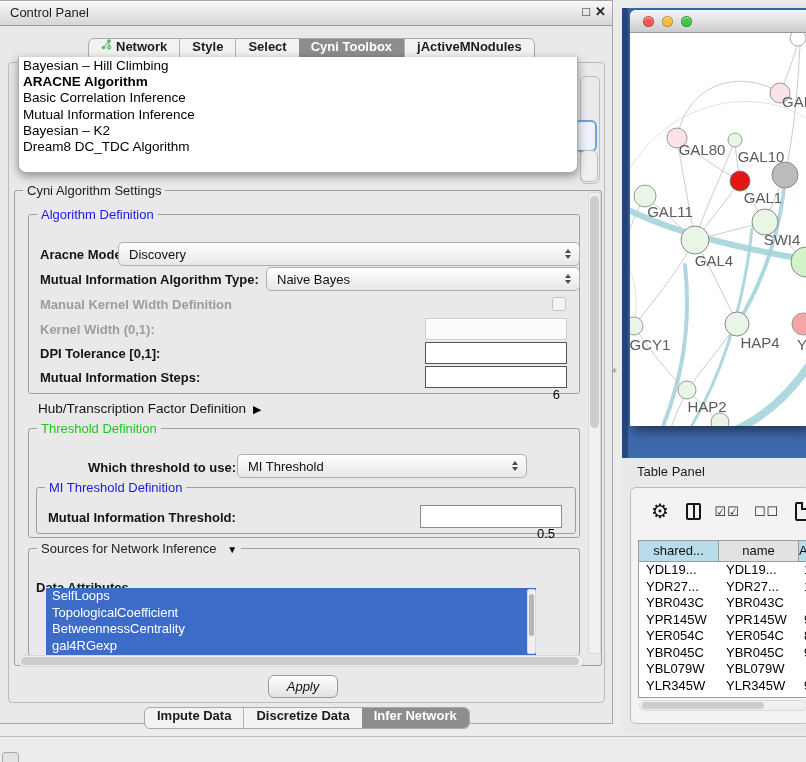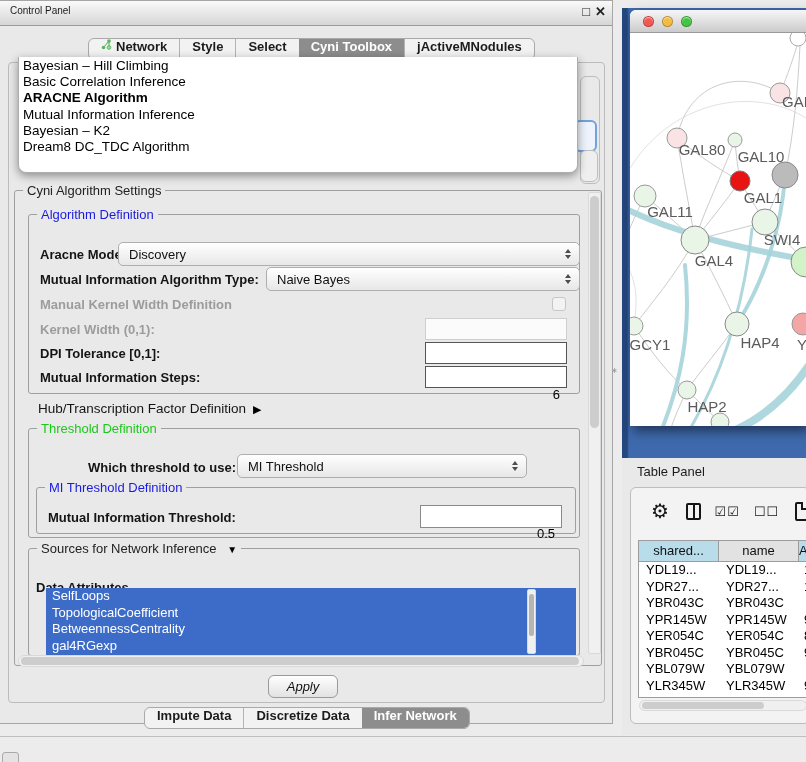--- a/index.html
+++ b/index.html
@@ -5,21 +5,21 @@
   * { margin:0; padding:0; box-sizing:border-box; }
   body { background:#ececec; }
   .screen{ position:relative; width:806px; height:762px; overflow:hidden;
     background:#ececec; font-family:"Liberation Sans", sans-serif; color:#111; }
 
   
   .ctrl-window{ position:absolute; left:0; top:8; width:613px; height:724px;
     background:#e9e9e9; border:1px solid #a6a6a6; border-left:none; }
   .ctrl-titlebar{ height:25px; background:linear-gradient(#fafafa,#d6d6d6);
     border-bottom:1px solid #9b9b9b; position:relative; }
-  .ctrl-title{ position:absolute; left:10px; top:4px; font-size:10px; color:#1c1c1c; }
+  .ctrl-title{ position:absolute; left:10px; top:4px; font-size:13px; color:#1c1c1c; }
   .winbtn{ position:absolute; top:3px; font-size:13px; color:#222; font-weight:bold; cursor:default;}
   .winbtn.float{ right:22px; font-weight:normal;}
   .winbtn.close{ right:6px; }
 
   .inner-panel{ position:absolute; left:8px; top:62px; width:597px; height:641px;
     background:#e9e9e9; border:1px solid #bcbcbc; border-radius:4px; }
 
   
   .tabbar{ position:absolute; display:flex; height:22px; background:#f2f2f2;
     border:1px solid #a9a9a9; border-radius:6px; overflow:hidden; z-index:5;}
@@ -179,22 +179,22 @@
         <span>Cyni Toolbox</span>
       </div>
       <div class="tab">
         <span>jActiveMNodules</span>
       </div>
     </div>
 
   <div class="popup">
     <div id="algo-list">
         <div class="pitem">Bayesian – Hill Climbing</div>
+        <div class="pitem bold">ARACNE Algorithm</div>
         <div class="pitem">Basic Correlation Inference</div>
-        <div class="pitem bold">ARACNE Algorithm</div>
         <div class="pitem">Mutual Information Inference</div>
         <div class="pitem">Bayesian – K2</div>
         <div class="pitem">Dream8 DC_TDC Algorithm</div>
       </div>
   </div>
 
   <div class="groupbox" style="left:14px; top:190px; width:588px; height:476px;">
     <span class="gb-title">Cyni Algorithm Settings</span>
   </div>
 
@@ -258,21 +258,21 @@
   <span class="lbl" style="left:48px; top:510px;">Mutual Information Threshold:</span>
   <div class="input mid" style="left:420px; top:505px; width:142px; height:23px;">0.5</div>
 
   <div class="groupbox" style="left:28px; top:548px; width:552px; height:108px;">
     <span class="gb-title">
       <span>Sources for Network Inference</span>
       <span class="tri" style="font-size:10px;">▼</span>
     </span>
   </div>
   <span class="lbl" style="left:36px; top:580px;">Data Attributes</span>
-  <div id="attr-list" class="attr-list" style="left:46px; top:588px; width:530px; height:67px;">
+  <div id="attr-list" class="attr-list" style="left:46px; top:588px; width:490px; height:67px;">
       <div class="attr-item">SelfLoops</div>
       <div class="attr-item">TopologicalCoefficient</div>
       <div class="attr-item">BetweennessCentrality</div>
       <div class="attr-item">gal4RGexp</div>
     </div>
   <div class="vscroll" style="left:527px; top:589px; width:9px; height:65px;">
     <div class="vthumb" style="top:4px; height:42px; background:#b5b5b5;"></div>
   </div>
 
   <div class="hscroll" style="left:18px; top:655px; width:566px; height:12px;">

